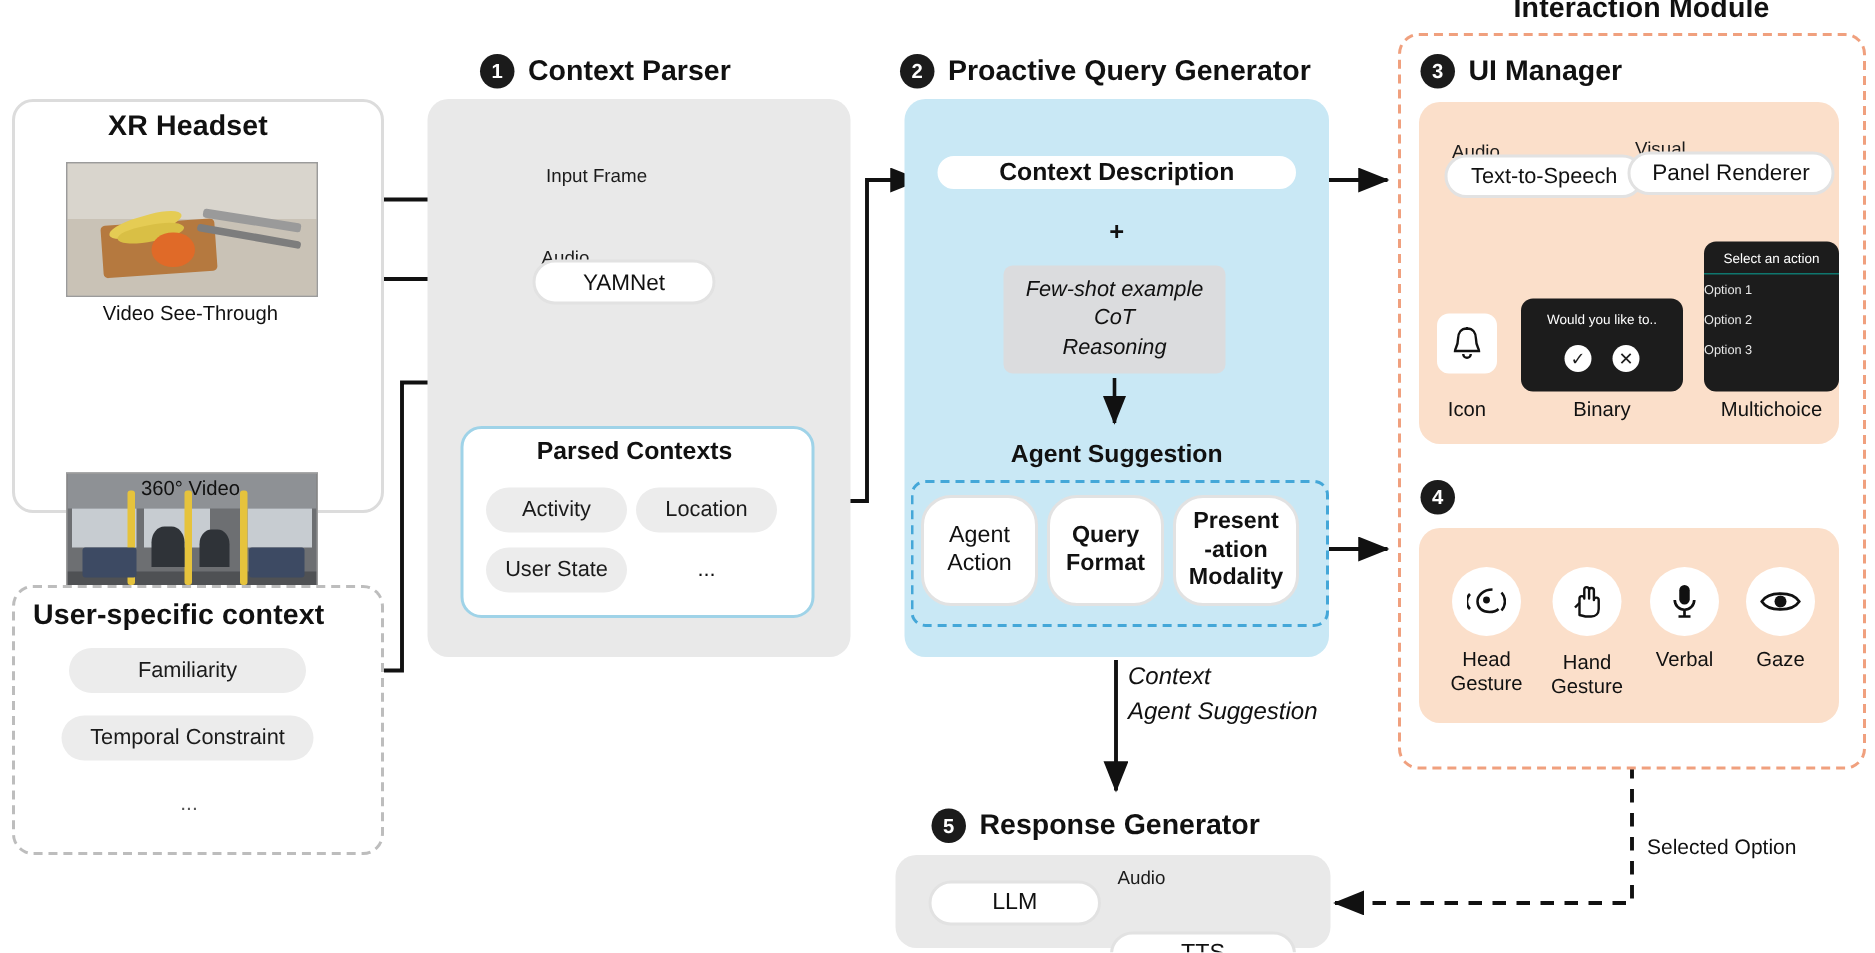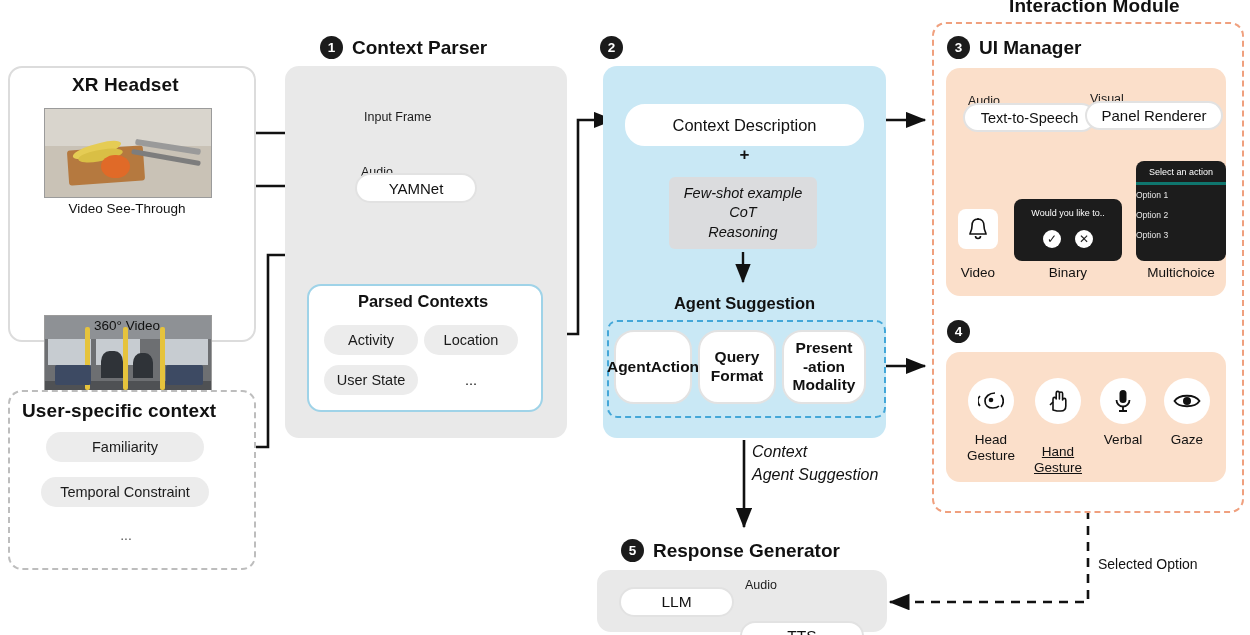--- a/index.html
+++ b/index.html
@@ -140,21 +140,21 @@
   .widget-dark {
     background: #1c1c1c;
     border-radius: 8px;
     color: #ffffff;
     box-sizing: border-box;
   }
   .mc-title {
     font-size: 9px;
     text-align: center;
     padding: 6px 0 5px 0;
-    border-bottom: 3px solid #0f766e;
+    border-bottom: 1px solid #0f766e;
   }
   .mc-opt {
     font-size: 8.5px;
     text-align: left;
     padding: 5px 0;
     color: #e8e8e8;
   }
   .bin-title {
     font-size: 9px;
     text-align: center;
@@ -284,42 +284,43 @@
   <div class="abs pill-gray" style="left:424px;top:325px;width:94px;height:30px;">
     <span>Location</span>
   </div>
   <div class="abs pill-gray" style="left:324px;top:365px;width:94px;height:30px;">
     <span>User State</span>
   </div>
   <div class="abs" style="left:424px;top:365px;width:94px;height:30px;line-height:30px;text-align:center;font-size:14.5px;">...</div>
 
   <div class="abs section-title" style="left:600px;top:36px;">
     <span class="numcircle">2</span>
+    <span>Proactive Query Generator</span>
   </div>
   <div class="abs panel-blue" style="left:603px;top:66px;width:283px;height:372px;"></div>
 
-  <div class="abs pill" style="left:625px;top:104px;width:239px;height:42px;font-size:16.5px;font-weight:normal;border-color:#ffffff;">
+  <div class="abs pill" style="left:625px;top:104px;width:239px;height:22px;font-size:16.5px;font-weight:bold;border-color:#ffffff;">
     <span>Context Description</span>
   </div>
   <div class="abs" style="left:603px;top:145px;width:283px;text-align:center;font-size:17px;font-weight:bold;">+</div>
 
   <div class="abs" style="left:669px;top:177px;width:148px;height:72px;background:#dbdcde;border-radius:6px;display:flex;flex-direction:column;align-items:center;justify-content:center;font-style:italic;font-size:14.5px;line-height:1.35;">
     <span>Few-shot example</span>
     <span>CoT</span>
     <span>Reasoning</span>
   </div>
 
   <svg class="abs" style="left:720px;top:252px;width:50px;height:38px;">
     <path d="M23,0 L23,30" stroke="#111" stroke-width="2.4" fill="none" marker-end="url(#arrow)"></path>
   </svg>
 
   <div class="abs" style="left:603px;top:294px;width:283px;text-align:center;font-size:16.5px;font-weight:bold;">Agent Suggestion</div>
 
   <div class="abs dashed-blue" style="left:607px;top:320px;width:275px;height:94px;"></div>
-  <div class="abs pill" style="left:614px;top:330px;width:78px;height:74px;font-weight:bold;font-size:15.5px;line-height:1.2;">
+  <div class="abs pill" style="left:614px;top:330px;width:78px;height:74px;flex-direction:column;font-weight:normal;font-size:15.5px;line-height:1.2;">
     <span>Agent</span>
     <span>Action</span>
   </div>
   <div class="abs pill" style="left:698px;top:330px;width:78px;height:74px;flex-direction:column;font-weight:bold;font-size:15.5px;line-height:1.2;">
     <span>Query</span>
     <span>Format</span>
   </div>
   <div class="abs pill" style="left:782px;top:330px;width:84px;height:74px;flex-direction:column;font-weight:bold;font-size:15.5px;line-height:1.2;">
     <span>Present</span>
     <span>-ation</span>
@@ -345,21 +346,21 @@
   <div class="abs pill" style="left:1085px;top:101px;width:138px;height:29px;font-size:15px;">
     <span>Panel Renderer</span>
   </div>
 
   <div class="abs" style="left:958px;top:209px;width:40px;height:40px;background:#fff;border-radius:8px;display:flex;align-items:center;justify-content:center;">
     <svg width="22" height="24" viewBox="0 0 22 24">
       <path d="M11 2 C7 2 5 5 5 9 c0 5 -2 6 -2 8 h16 c0 -2 -2 -3 -2 -8 c0 -4 -2 -7 -6 -7 z M11 1 v2" fill="none" stroke="#111" stroke-width="1.6"></path>
       <path d="M8.5 19 a2.5 2.5 0 0 0 5 0" fill="none" stroke="#111" stroke-width="1.6"></path>
     </svg>
   </div>
-  <div class="abs lbl-center" style="left:948px;top:265px;width:60px;">Video</div>
+  <div class="abs lbl-center" style="left:948px;top:265px;width:60px;">Icon</div>
 
   <div class="abs widget-dark" style="left:1014px;top:199px;width:108px;height:62px;">
     <div class="bin-title">Would you like to..</div>
     <div class="bin-btns">
       <div class="bin-btn">✓</div>
       <div class="bin-btn">✕</div>
     </div>
   </div>
   <div class="abs lbl-center" style="left:1014px;top:265px;width:108px;">Binary</div>
 
@@ -391,21 +392,21 @@
     </div>
   </div>
 
   <div class="abs" style="left:1029px;top:378px;width:58px;">
     <div class="circle-icon">
       <svg width="24" height="26" viewBox="0 0 24 26">
         <path d="M7 22 V11 a1.6 1.6 0 0 1 3.2 0 V5 a1.6 1.6 0 0 1 3.2 0 v6 V5.6 a1.6 1.6 0 0 1 3.2 0 V12 a1.6 1.6 0 0 1 3.2 0 v6 c0 3 -2 5 -5 5 H11 z" fill="none" stroke="#111" stroke-width="1.6" stroke-linejoin="round"></path>
         <path d="M7 14 L4 17" stroke="#111" stroke-width="1.6" fill="none"></path>
       </svg>
     </div>
-    <div class="lbl-center" style="margin-top:20px;text-decoration:underline;">
+    <div class="lbl-center" style="margin-top:10px;">
       <div>Hand</div>
       <div>Gesture</div>
     </div>
   </div>
 
   <div class="abs" style="left:1094px;top:378px;width:58px;">
     <div class="circle-icon">
       <svg width="20" height="26" viewBox="0 0 20 26">
         <rect x="6.5" y="2" width="7" height="13" rx="3.5" fill="#111"></rect>
         <path d="M3.5 12 a6.5 6.5 0 0 0 13 0" fill="none" stroke="#111" stroke-width="1.8"></path>

